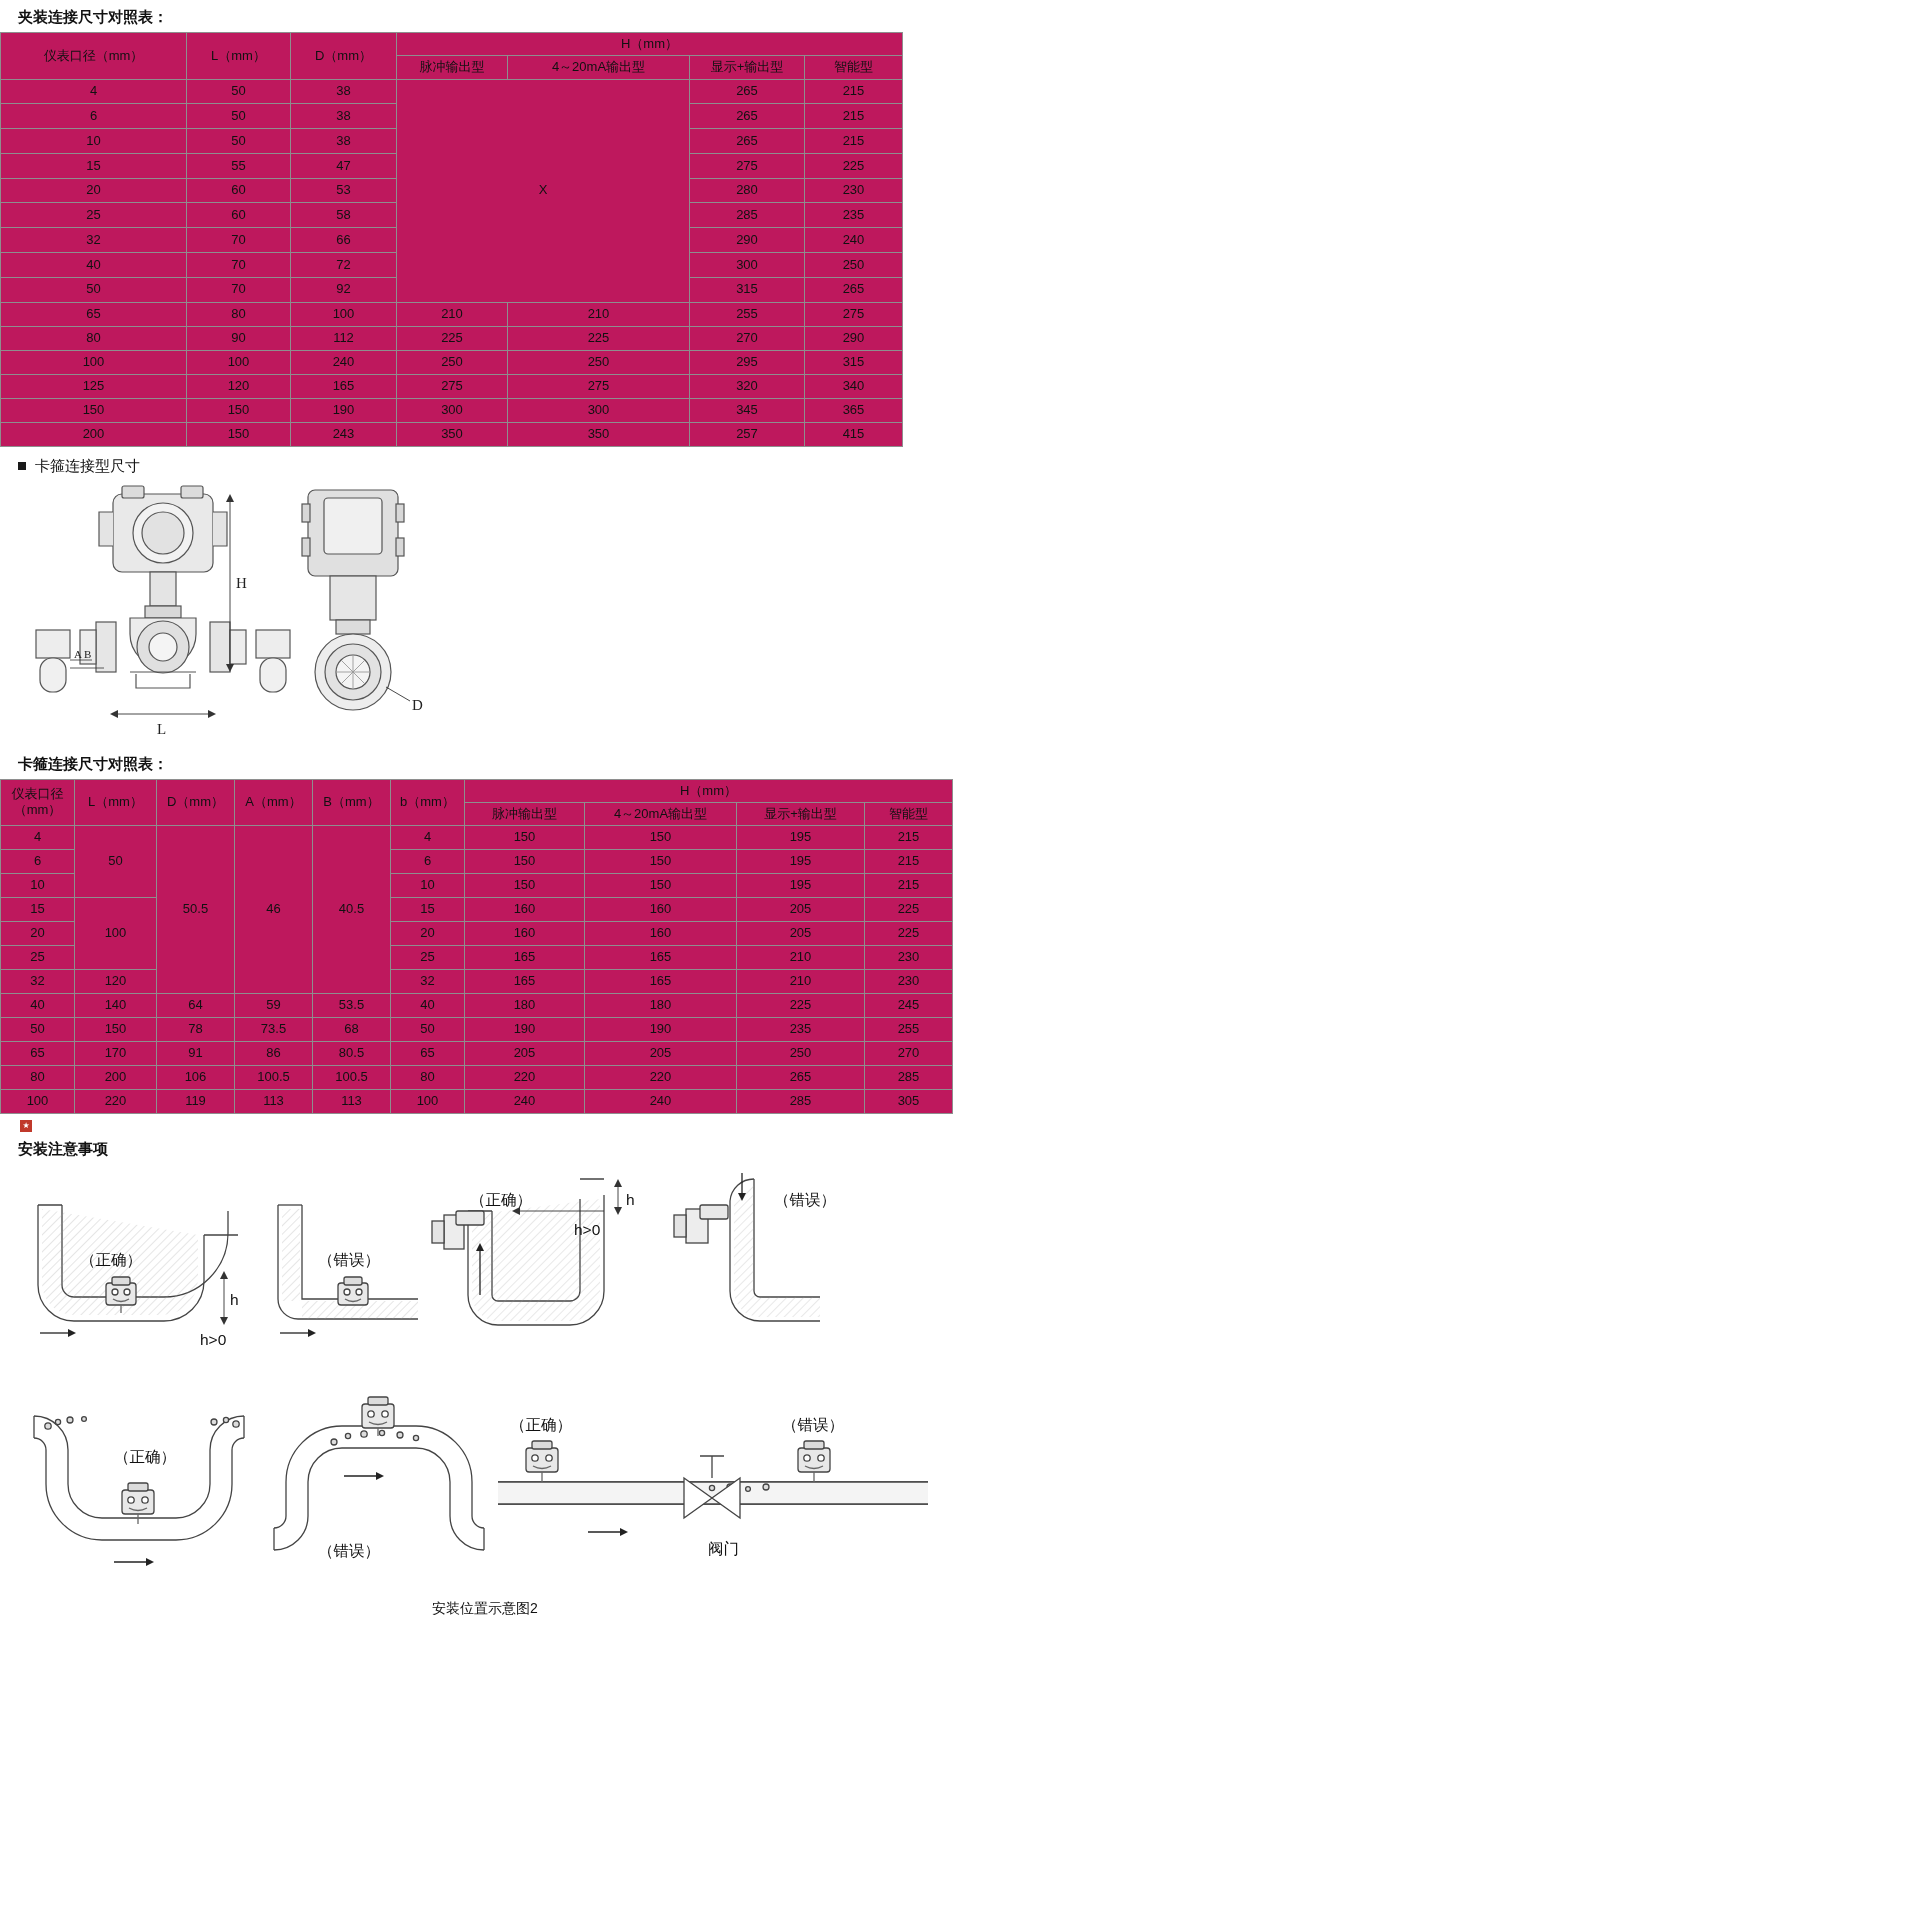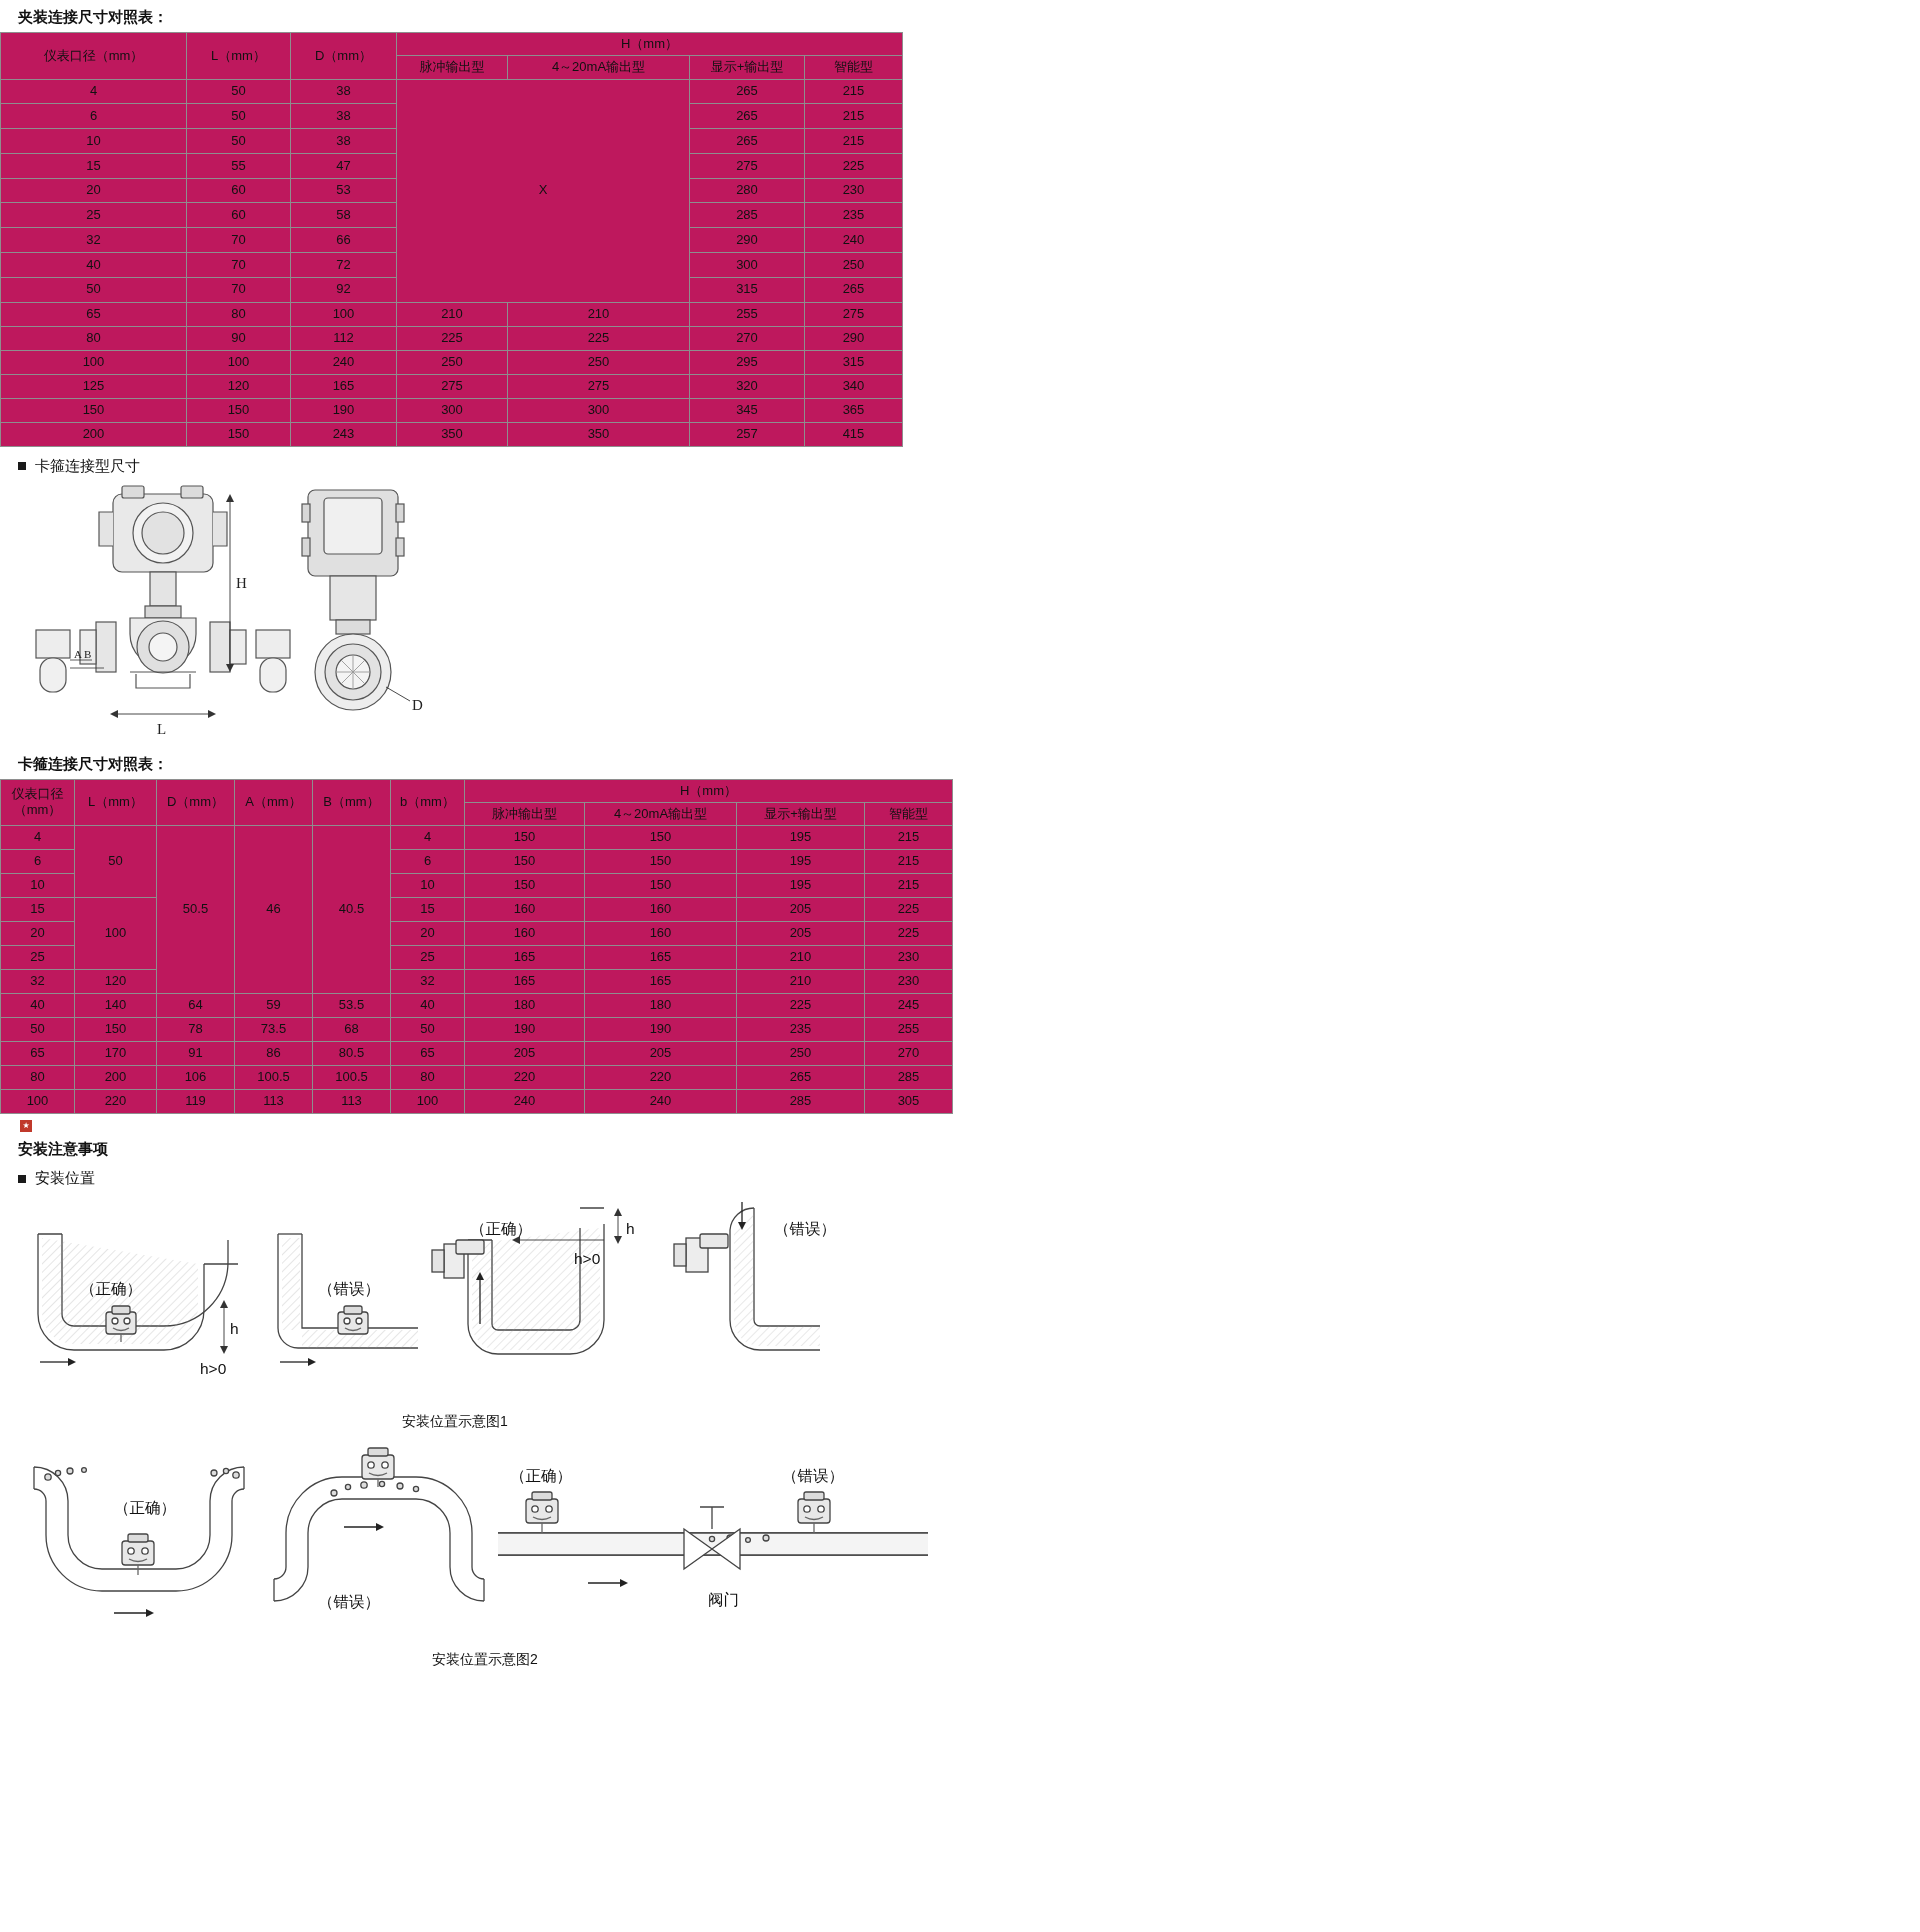--- a/index.html
+++ b/index.html
@@ -501,24 +501,20 @@
         <td>285</td>
         <td>305</td>
       </tr>
     </tbody>
   </table>
 
   <div class="red-mark">★</div>
 
   <div class="sec-title">安装注意事项</div>
 
-  <div class="bullet-title">
-    <span class="bullet-sq"></span>
-    <span>安装位置</span>
-  </div>
 
   <div class="figure-row">
     <svg width="880" height="215" viewBox="0 0 880 215">
       <defs>
         <pattern id="hatch" width="6" height="6" patternTransform="rotate(45)" patternUnits="userSpaceOnUse">
           <line x1="0" y1="0" x2="0" y2="6" stroke="#9a9a9a" stroke-width="1"></line>
         </pattern>
       </defs>
 
       <g stroke="#444" fill="none" stroke-width="1.3">
@@ -592,23 +588,20 @@
         <path d="M112 8 v24" stroke="#222"></path>
         <path d="M108 28 l4 8 l4 -8" fill="#222" stroke="none"></path>
         <rect x="56" y="44" width="22" height="34" fill="#ededed"></rect>
         <rect x="44" y="50" width="12" height="22" fill="#e4e4e4"></rect>
         <rect x="70" y="40" width="28" height="14" rx="2" fill="#e8e8e8"></rect>
       </g>
       <text x="756" y="40" font-size="15.5" fill="#111">（错误）</text>
     </svg>
   </div>
 
-  <div class="cap-wrap1">
-    <div class="fig-caption">安装位置示意图1</div>
-  </div>
 
 
   <div class="figure-row">
     <svg width="930" height="210" viewBox="0 0 930 210">
 
       <g stroke="#444" fill="none" stroke-width="1.3">
         <path d="M16 30 a34 34 0 0 1 34 34 v34 a34 34 0 0 0 34 34 h74 a34 34 0 0 0 34 -34 v-34 a34 34 0 0 1 34 -34"></path>
         <path d="M16 52 a12 12 0 0 1 12 12 v34 a56 56 0 0 0 56 56 h74 a56 56 0 0 0 56 -56 v-34 a12 12 0 0 1 12 -12"></path>
         <path d="M16 30 v22 M226 30 v22"></path>
 

